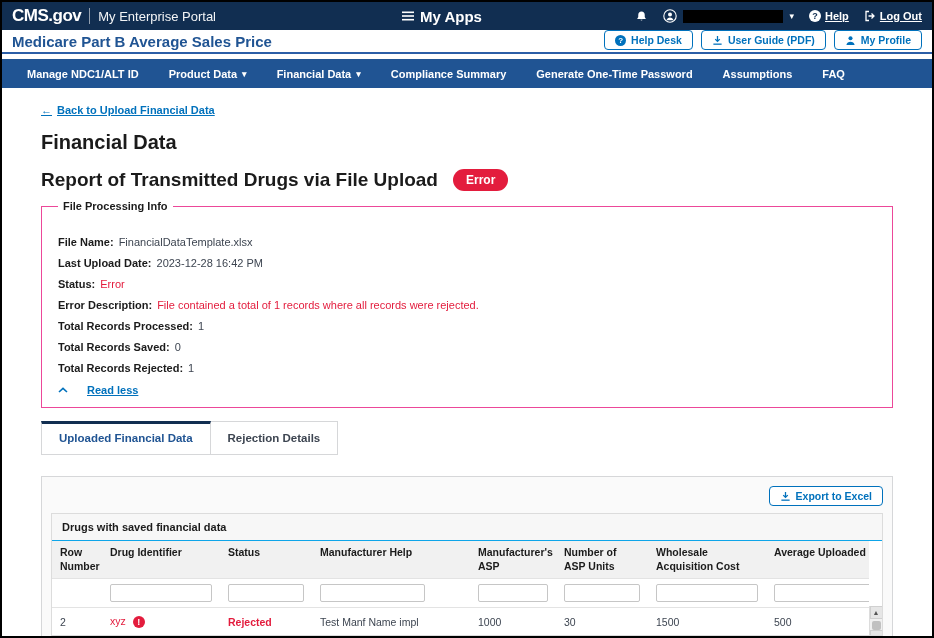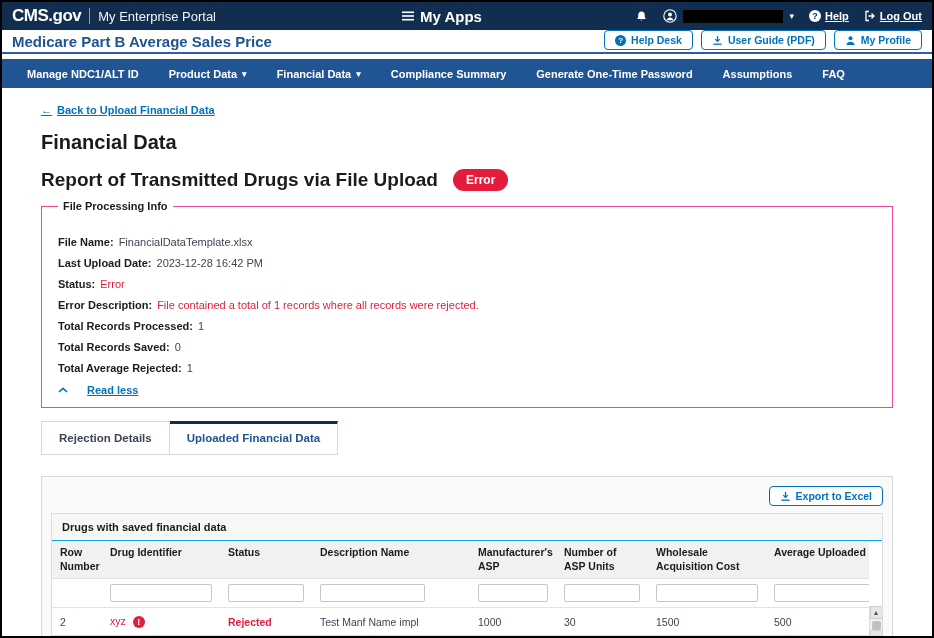--- a/index.html
+++ b/index.html
@@ -230,36 +230,36 @@
       <div class="field">
         <span class="lbl">Error Description:</span><span class="val err">File contained a total of 1 records where all records were rejected.</span>
       </div>
       <div class="field">
         <span class="lbl">Total Records Processed:</span><span class="val">1</span>
       </div>
       <div class="field">
         <span class="lbl">Total Records Saved:</span><span class="val">0</span>
       </div>
       <div class="field">
-        <span class="lbl">Total Average Rejected:</span><span class="val">1</span>
+        <span class="lbl">Total Records Rejected:</span><span class="val">1</span>
       </div>
       <a class="read-less">
         <span>
           <svg width="10" height="6" viewBox="0 0 10 6">
               <path d="M1 5l4-3.6L9 5" stroke="#0071bc" stroke-width="1.6" fill="none"></path>
             </svg>
         </span>
         <span>Read less</span>
       </a>
     </fieldset>
 
     
     <div class="tabs">
+      <div class="tab active">Uploaded Financial Data</div>
       <div class="tab">Rejection Details</div>
-      <div class="tab active">Uploaded Financial Data</div>
     </div>
 
     
     <section class="panel">
       <div class="panel-toolbar">
         <button class="obtn">
           <span>
             <svg width="11" height="11" viewBox="0 0 12 12">
                 <path d="M6 1v6M3.5 4.5L6 7l2.5-2.5" stroke="#0071bc" stroke-width="1.4" fill="none"></path>
                 <path d="M1.5 10h9" stroke="#0071bc" stroke-width="1.4"></path>
@@ -281,21 +281,21 @@
               <col style="width:86px">
                 <col style="width:92px">
                 <col style="width:118px">
                 <col style="width:138px">
             </colgroup>
             <thead>
               <tr>
                 <th>Row Number</th>
                 <th>Drug Identifier</th>
                 <th>Status</th>
-                <th>Description Name</th>
+                <th>Manufacturer Help</th>
                 <th>Manufacturer's ASP</th>
                 <th>Number of ASP Units</th>
                 <th>Wholesale Acquisition Cost</th>
                 <th>Average Uploaded Price</th>
               </tr>
               <tr class="filter-row">
                 <td></td>
                 <td><input style=""></td>
                 <td><input style=""></td>
                 <td><input style=""></td>

